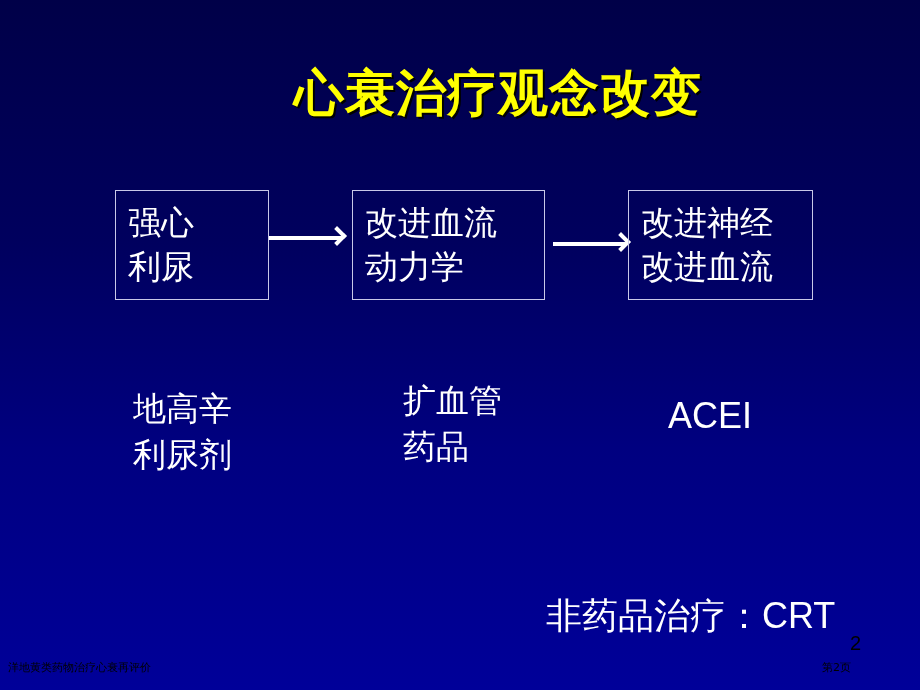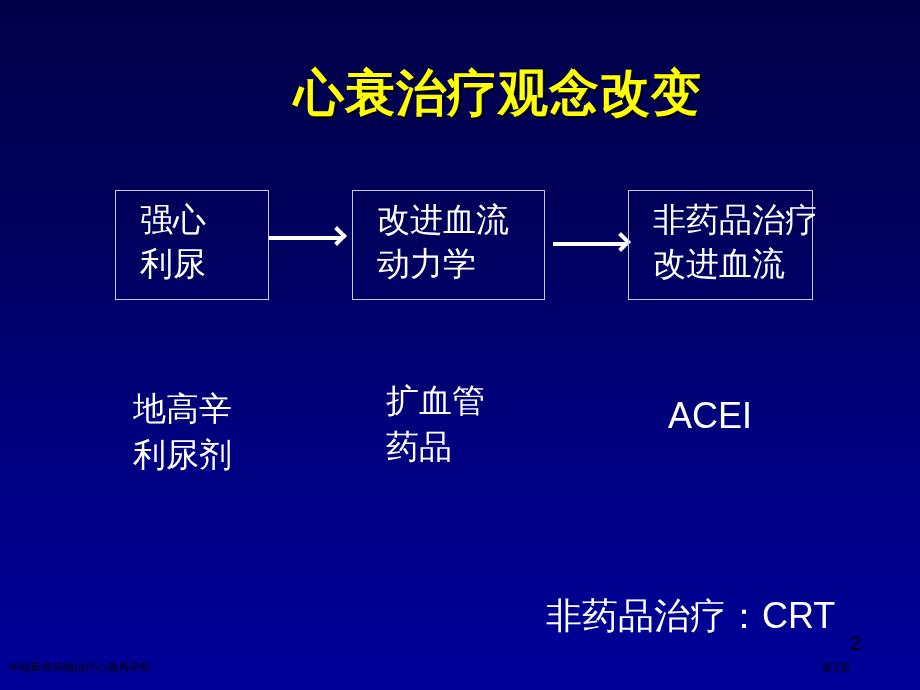--- a/index.html
+++ b/index.html
@@ -11,21 +11,21 @@
   .title {
     position: absolute; left: 0; top: 60px; width: 920px; text-align: center;
     color: #ffff00; font-size: 50px; font-weight: bold; letter-spacing: 1px;
     font-family: "DejaVu Sans", sans-serif;
     text-shadow: 2px 2px 0 #000000;
     padding-left: 38px;
   }
   .box {
     position: absolute; border: 1px solid #c8c8e8; box-sizing: border-box;
     color: #ffffff; font-size: 33px; line-height: 44px;
-    font-family: Liberation Mono, monospace; padding: 10px 0 0 24px;
+    font-family: Liberation Serif, serif; padding: 10px 0 0 12px;
   }
   .box span { display: block; white-space: nowrap; }
   .arrow { position: absolute; height: 4px; background: #ffffff; }
   .arrow::after {
     content: ""; position: absolute; right: -3px; top: -7px;
     width: 14px; height: 14px; border-top: 4px solid #ffffff; border-right: 4px solid #ffffff;
     transform: rotate(45deg); box-sizing: border-box;
   }
   .text-block {
     position: absolute; color: #ffffff; font-size: 33px; line-height: 46px;
@@ -68,30 +68,30 @@
 <div class="arrow" style="left:269px; top:236px; width:72px;"></div>
 
 <div class="box" style="left:352px; top:190px; width:193px; height:110px;">
   <span>改进血流</span>
   <span>动力学</span>
 </div>
 
 <div class="arrow" style="left:553px; top:242px; width:72px;"></div>
 
 <div class="box" style="left:628px; top:190px; width:185px; height:110px;">
-  <span>非药品治疗</span>
+  <span>改进神经</span>
   <span>改进血流</span>
 </div>
 
 <div class="text-block" style="left:133px; top:386px;">
   <span>地高辛</span>
   <span>利尿剂</span>
 </div>
 
-<div class="text-block" style="left:386px; top:378px;">
+<div class="text-block" style="left:403px; top:378px;">
   <span>扩血管</span>
   <span>药品</span>
 </div>
 
 <div class="latin" style="left:668px; top:393px;">
   <span>ACEI</span>
 </div>
 
 <div class="nondrug">
   <span>非药品治疗：</span><span class="crt">CRT</span>

